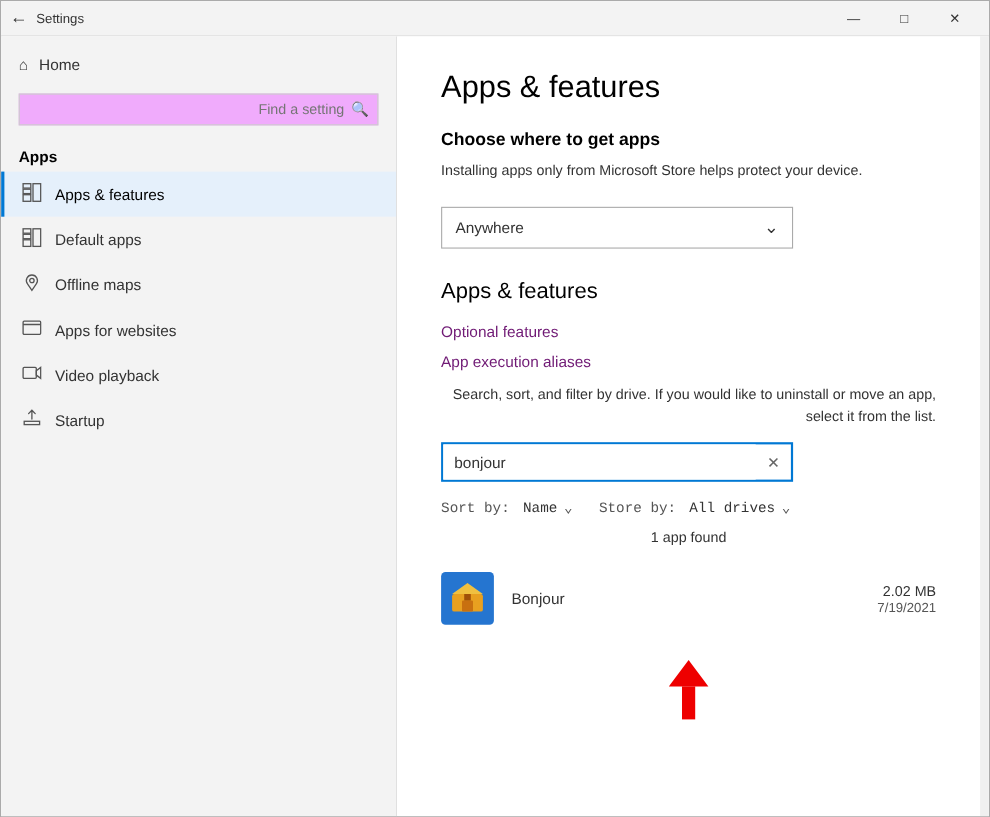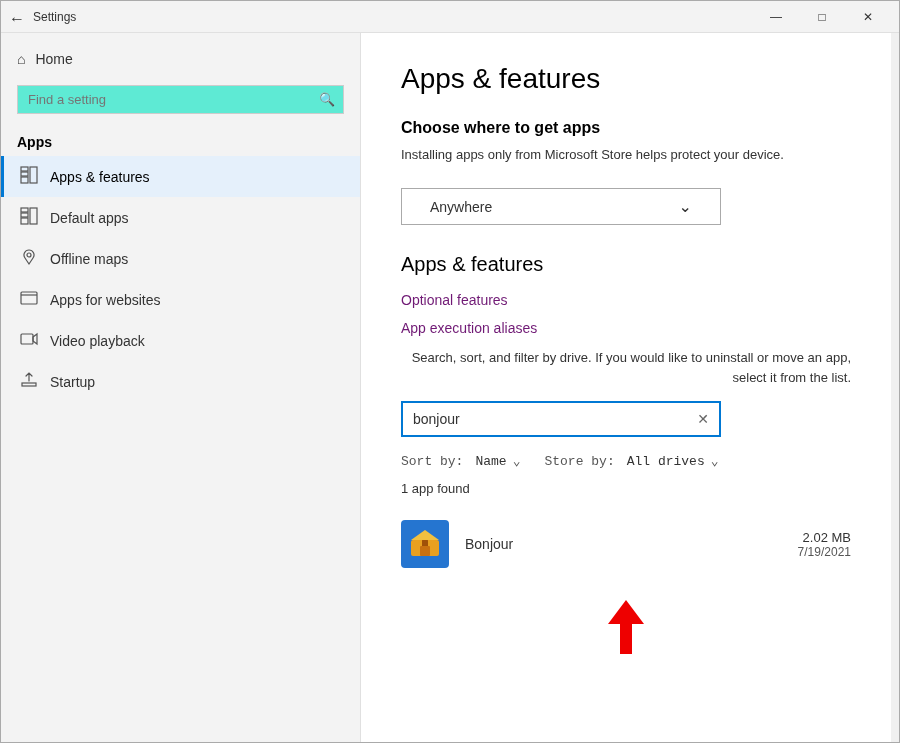--- a/index.html
+++ b/index.html
@@ -79,24 +79,25 @@
     .search-box {
       margin: 8px 16px;
       position: relative;
       display: flex;
       align-items: center;
     }
     .search-box input {
       width: 100%;
       padding: 6px 30px 6px 10px;
       border: 1px solid #ccc;
-      background: #5eead4;
+      background: #f0abfc;
       font-size: 13px;
       color: #666;
       outline: none;
+      text-align: right;
     }
     .search-icon-wrap {
       position: absolute;
       right: 8px;
       color: #666;
       font-size: 13px;
     }
     .sidebar-section-label {
       font-weight: 700;
       font-size: 14px;
@@ -145,21 +146,21 @@
     .description-text {
       font-size: 13px;
       color: #333;
       margin-bottom: 26px;
     }
     .dropdown-select {
       display: flex;
       align-items: center;
       border: 1px solid #aaa;
       background: #fff;
-      padding: 8px 28px;
+      padding: 8px 12px;
       width: 320px;
       cursor: pointer;
       justify-content: space-between;
       font-size: 14px;
       color: #333;
       margin-bottom: 28px;
     }
     .apps-features-section {}
     .apps-features-title {
       font-size: 20px;
@@ -220,20 +221,21 @@
       gap: 4px;
       cursor: pointer;
       font-family: Liberation Mono, monospace;
     }
     .sort-filter-item .label { color: #555; }
     .sort-filter-item .value { color: #333; font-weight: 500; }
     .found-count {
       font-size: 13px;
       color: #333;
       margin-bottom: 16px;
+      text-align: center;
     }
     .app-list-item {
       display: flex;
       align-items: center;
       padding: 8px 0;
       gap: 16px;
     }
     .app-icon {
       width: 48px;
       height: 48px;

